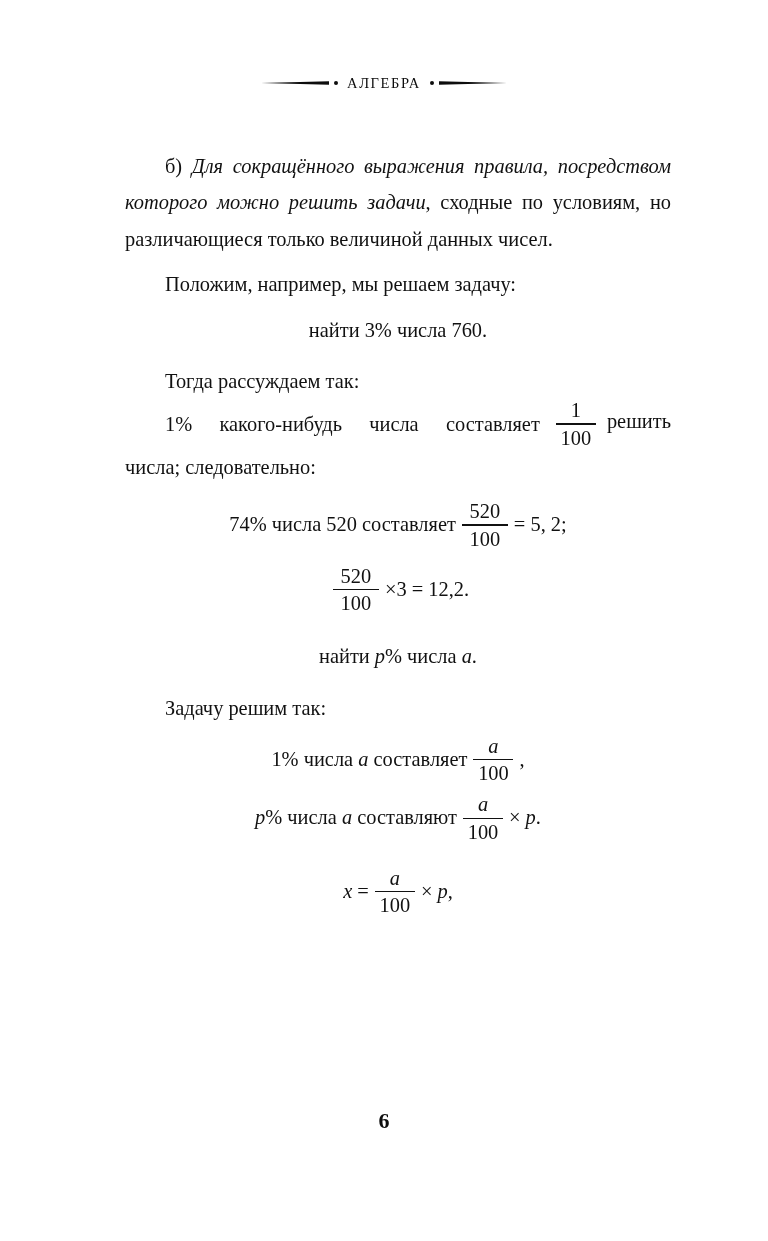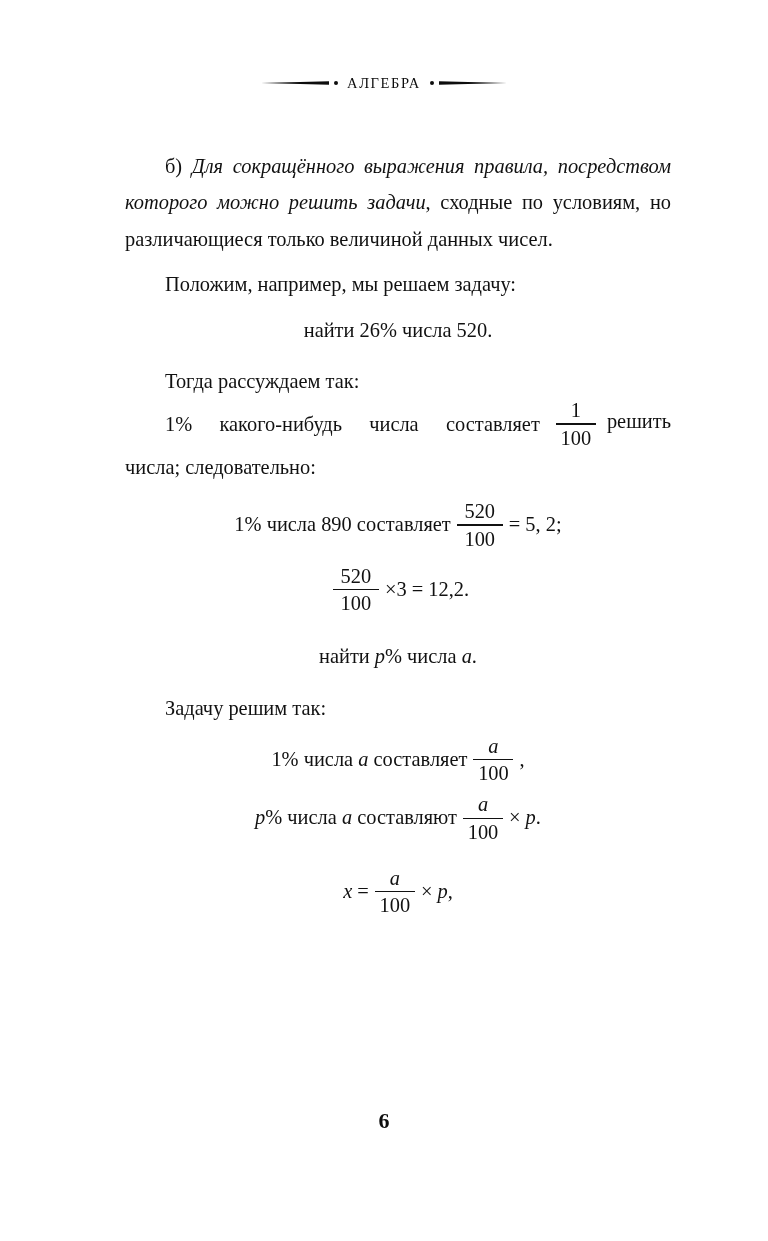--- a/index.html
+++ b/index.html
@@ -197,21 +197,21 @@
   <div class="body-block">
 
     <p class="para"><span>б)</span> <i>Для сокращённого выражения правила, посредством которого можно решить задачи</i><span>, сходные по условиям, но различающиеся только величиной данных чисел.</span></p>
 
     <div class="gap-sm"></div>
 
     <p class="para last-left">Положим, например, мы решаем задачу:</p>
 
     <div class="gap-sm"></div>
 
-    <p class="display-line">найти 26% числа 520.</p>
+    <p class="display-line">найти 3% числа 760.</p>
 
     <div class="gap-md"></div>
 
     <p class="para last-left">Тогда рассуждаем так:</p>
 
     <div class="para-with-frac">
       <span class="seg-a">1% какого-нибудь числа составляет</span>
       <span class="seg-b">
         <span class="frac tight">
           <span class="num">1</span>
@@ -220,21 +220,21 @@
         </span>
         <span class="txt">решить</span>
       </span>
     </div>
 
     <p class="para noindent last-left">числа; следовательно:</p>
 
     <div class="gap-md"></div>
 
     <div class="eq-row">
-      <span class="txt">1% числа 890 составляет</span>
+      <span class="txt">74% числа 520 составляет</span>
       <span class="frac">
         <span class="num">520</span>
         <span class="bar"></span>
         <span class="den">100</span>
       </span>
       <span class="txt">= 5, 2;</span>
     </div>
 
     <div class="gap-md"></div>
 

